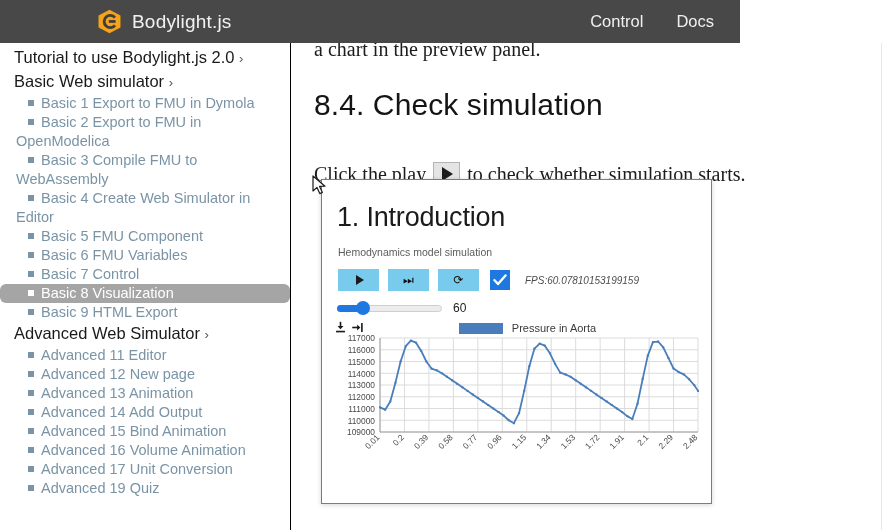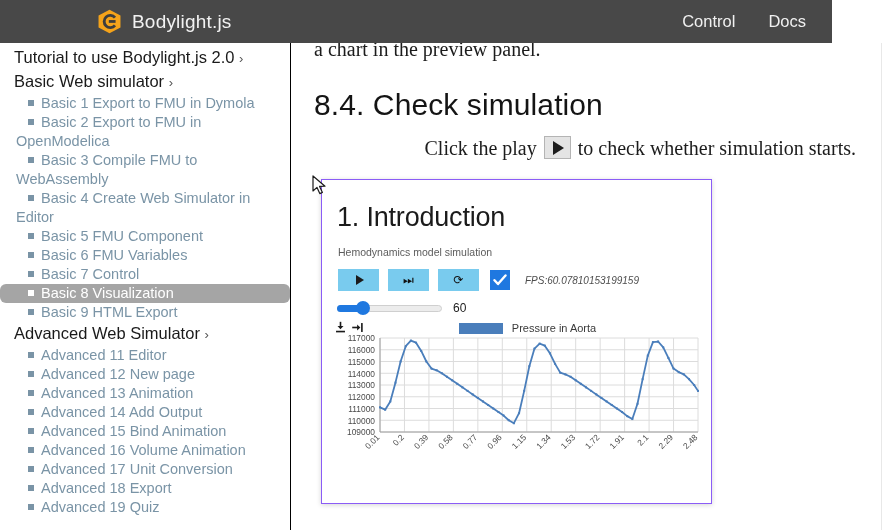--- a/index.html
+++ b/index.html
@@ -7,21 +7,21 @@
     width: 882px; height: 530px;
     overflow: hidden;
     background: #ffffff;
     font-family: "Liberation Sans", sans-serif;
   }
   #app { position: relative; width: 882px; height: 530px; overflow: hidden; }
 
   
   .header {
     position: absolute; top: 0; left: 0;
-    width: 832px; height: 43px;
+    width: 740px; height: 43px;
     background: #484848;
     display: flex; align-items: center;
   }
   .brand {
     display: flex; align-items: center;
     margin-left: 96px; gap: 9px;
   }
   .logo-hex { width: 27px; height: 27px; display: block; }
   .brand-name {
     color: #f2f2f2; font-size: 19px; letter-spacing: .2px;
@@ -82,23 +82,22 @@
     margin: 0; padding: 0 26px 0 22px;
   }
   .para-top { padding-top: 0px; margin-top: -4px; line-height: 20px; }
   .h-sec {
     font-family: "Liberation Sans", sans-serif;
     font-weight: normal;
     font-size: 30px; color: #141414;
     margin: 29px 0 0 0; padding-left: 22px; letter-spacing: .1px;
   }
   .para-click {
-    margin-top: 14px; display: flex; align-items: center; gap: 0;
+    margin-top: 40px; display: flex; align-items: center; gap: 0;
     line-height: 22px;
-    justify-content: flex-end;
   }
   .inline-play {
     display: inline-flex; align-items: center; justify-content: center;
     width: 27px; height: 23px; background: #e4e4e4;
     border: 1px solid #b4b4b4; margin: 0 7px; box-sizing: border-box;
   }
   .inline-play .tri {
     width: 0; height: 0;
     border-left: 11px solid #1d1d1d;
     border-top: 7px solid transparent;
@@ -284,23 +283,20 @@
       <span class="bullet"></span><span class="txt">Advanced 14 Add Output</span>
     </div>
     <div class="sb-item">
       <span class="bullet"></span><span class="txt">Advanced 15 Bind Animation</span>
     </div>
     <div class="sb-item">
       <span class="bullet"></span><span class="txt">Advanced 16 Volume Animation</span>
     </div>
     <div class="sb-item">
       <span class="bullet"></span><span class="txt">Advanced 17 Unit Conversion</span>
-    </div>
-    <div class="sb-item">
-      <span class="bullet"></span><span class="txt">Advanced 18 Export</span>
     </div>
     <div class="sb-item">
       <span class="bullet"></span><span class="txt">Advanced 19 Quiz</span>
     </div>
   </div>
 
   <div class="content">
     <p class="para para-top">a chart in the preview panel.</p>
 
     <h2 class="h-sec">8.4. Check simulation</h2>

